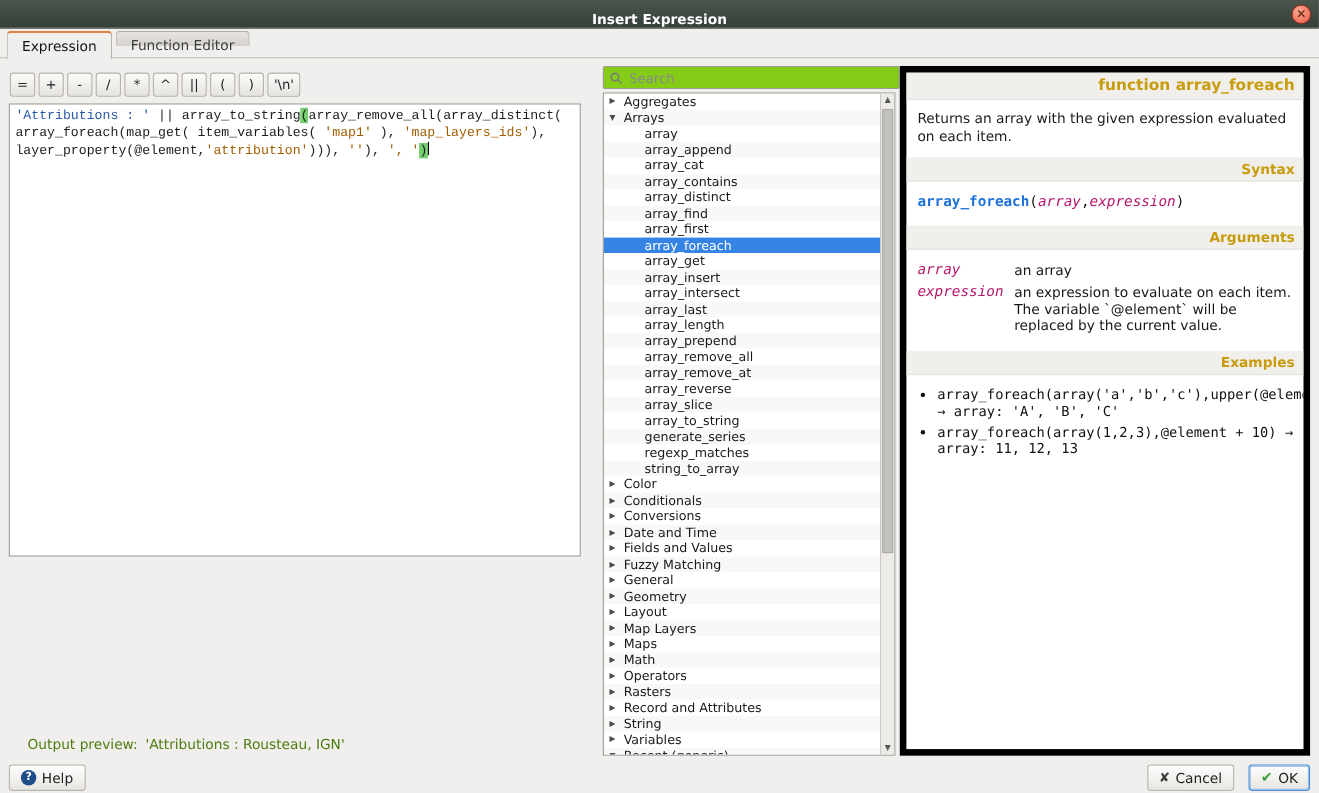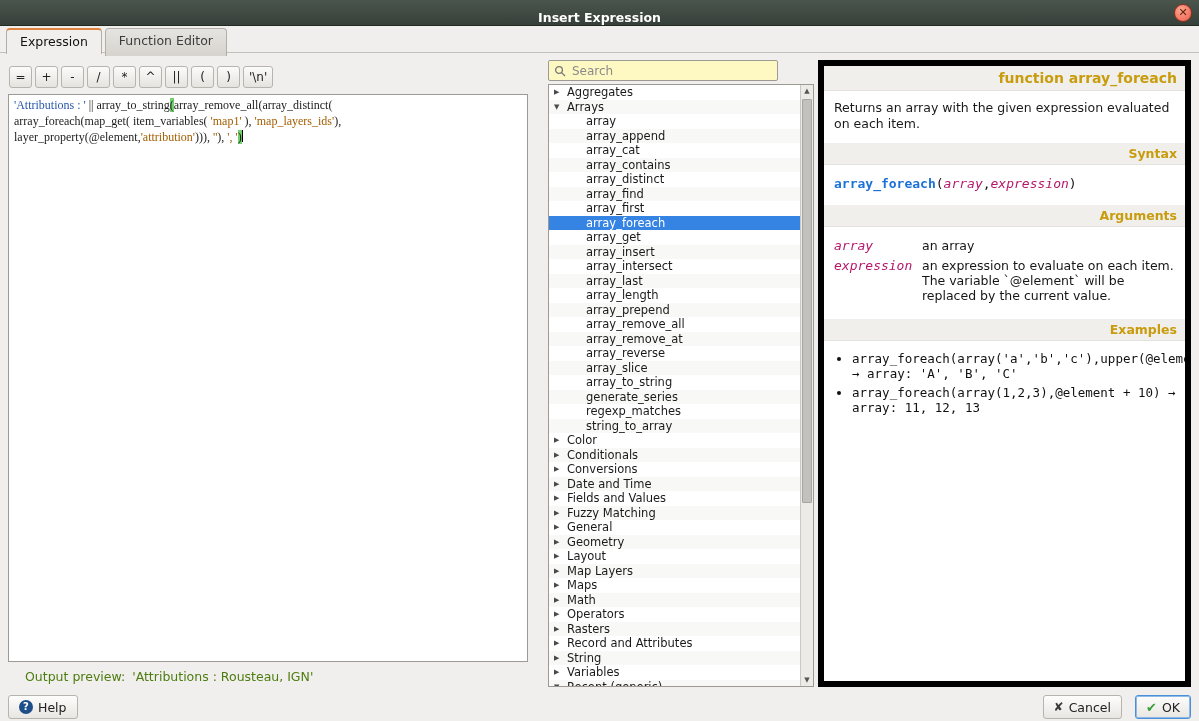--- a/index.html
+++ b/index.html
@@ -34,52 +34,52 @@
     background:radial-gradient(circle at 35% 30%,#f9a68f,var(--close-orange,#f37361) 70%);
     border:1px solid #93301a;color:#5c1d08;font-size:11px;line-height:15px;
     text-align:center;font-weight:bold;cursor:default;
   }
   
   .tabline{position:absolute;top:52px;left:0;right:0;height:1px;background:#c4c0ba;}
   .tabbar{position:absolute;top:28px;left:6px;height:25px;display:flex;gap:3px;z-index:2;}
   .tab{
     padding:4px 13px 3px 13px;font-size:12.5px;color:#3c3c3c;
     border:1px solid #b3afa8;border-bottom:none;border-radius:4px 4px 0 0;
-    background:linear-gradient(#e6e4e0,#d6d3ce);height:28px;
+    background:linear-gradient(#e6e4e0,#d6d3ce);height:14px;
   }
   .tab.active{
     background:#f0efed;color:#111;height:26px;
     border-top:2px solid #e0833f;
   }
   
   .ops{position:absolute;left:9px;top:66px;display:flex;gap:3px;}
   .op-btn{
     min-width:23px;height:22px;padding:0 5px;font-size:12px;color:#222;
     border:1px solid #b7b3ad;border-radius:3px;
     background:linear-gradient(#fbfbfa,#e5e3df);
     font-family:"DejaVu Sans","Liberation Sans",sans-serif;
   }
   
   .editor{
-    position:absolute;left:8px;top:94px;width:520px;height:568px;
+    position:absolute;left:8px;top:94px;width:520px;height:412px;
     background:#ffffff;border:1px solid #9d9a94;
-    font-family:Liberation Serif, serif;
+    font-family:Liberation Mono, monospace;
     font-size:12px;line-height:16px;padding:2px 5px;color:#1d1d1d;
   }
   .code-line{white-space:pre-wrap;}
   .seg.str1{color:var(--string-blue);}
   .seg.str2{color:var(--string-brown);}
   .seg.match{background:var(--bracket-green);}
   .caret{display:inline-block;width:1px;height:12px;background:#000;vertical-align:-1px;}
   .output-preview{position:absolute;left:25px;top:669px;font-size:12.5px;color:#4d7c0f;}
   .output-preview .val{margin-left:7px;}
   
   .search{
-    position:absolute;left:548px;top:60px;width:230px;height:21px;
-    background:#fef9c3;border:1px solid #9d9a94;border-radius:2px;
+    position:absolute;left:548px;top:60px;width:270px;height:21px;
+    background:#84cc16;border:1px solid #9d9a94;border-radius:2px;
     display:flex;align-items:center;padding:0 5px;
   }
   .search svg{flex:0 0 auto;margin-right:4px;}
   .search input{
     border:none;outline:none;flex:1;font-size:12px;color:#333;background:transparent;
     font-family:"DejaVu Sans","Liberation Sans",sans-serif;
   }
   .search input::placeholder{color:#8a8a8a;}
   
   .tree{

